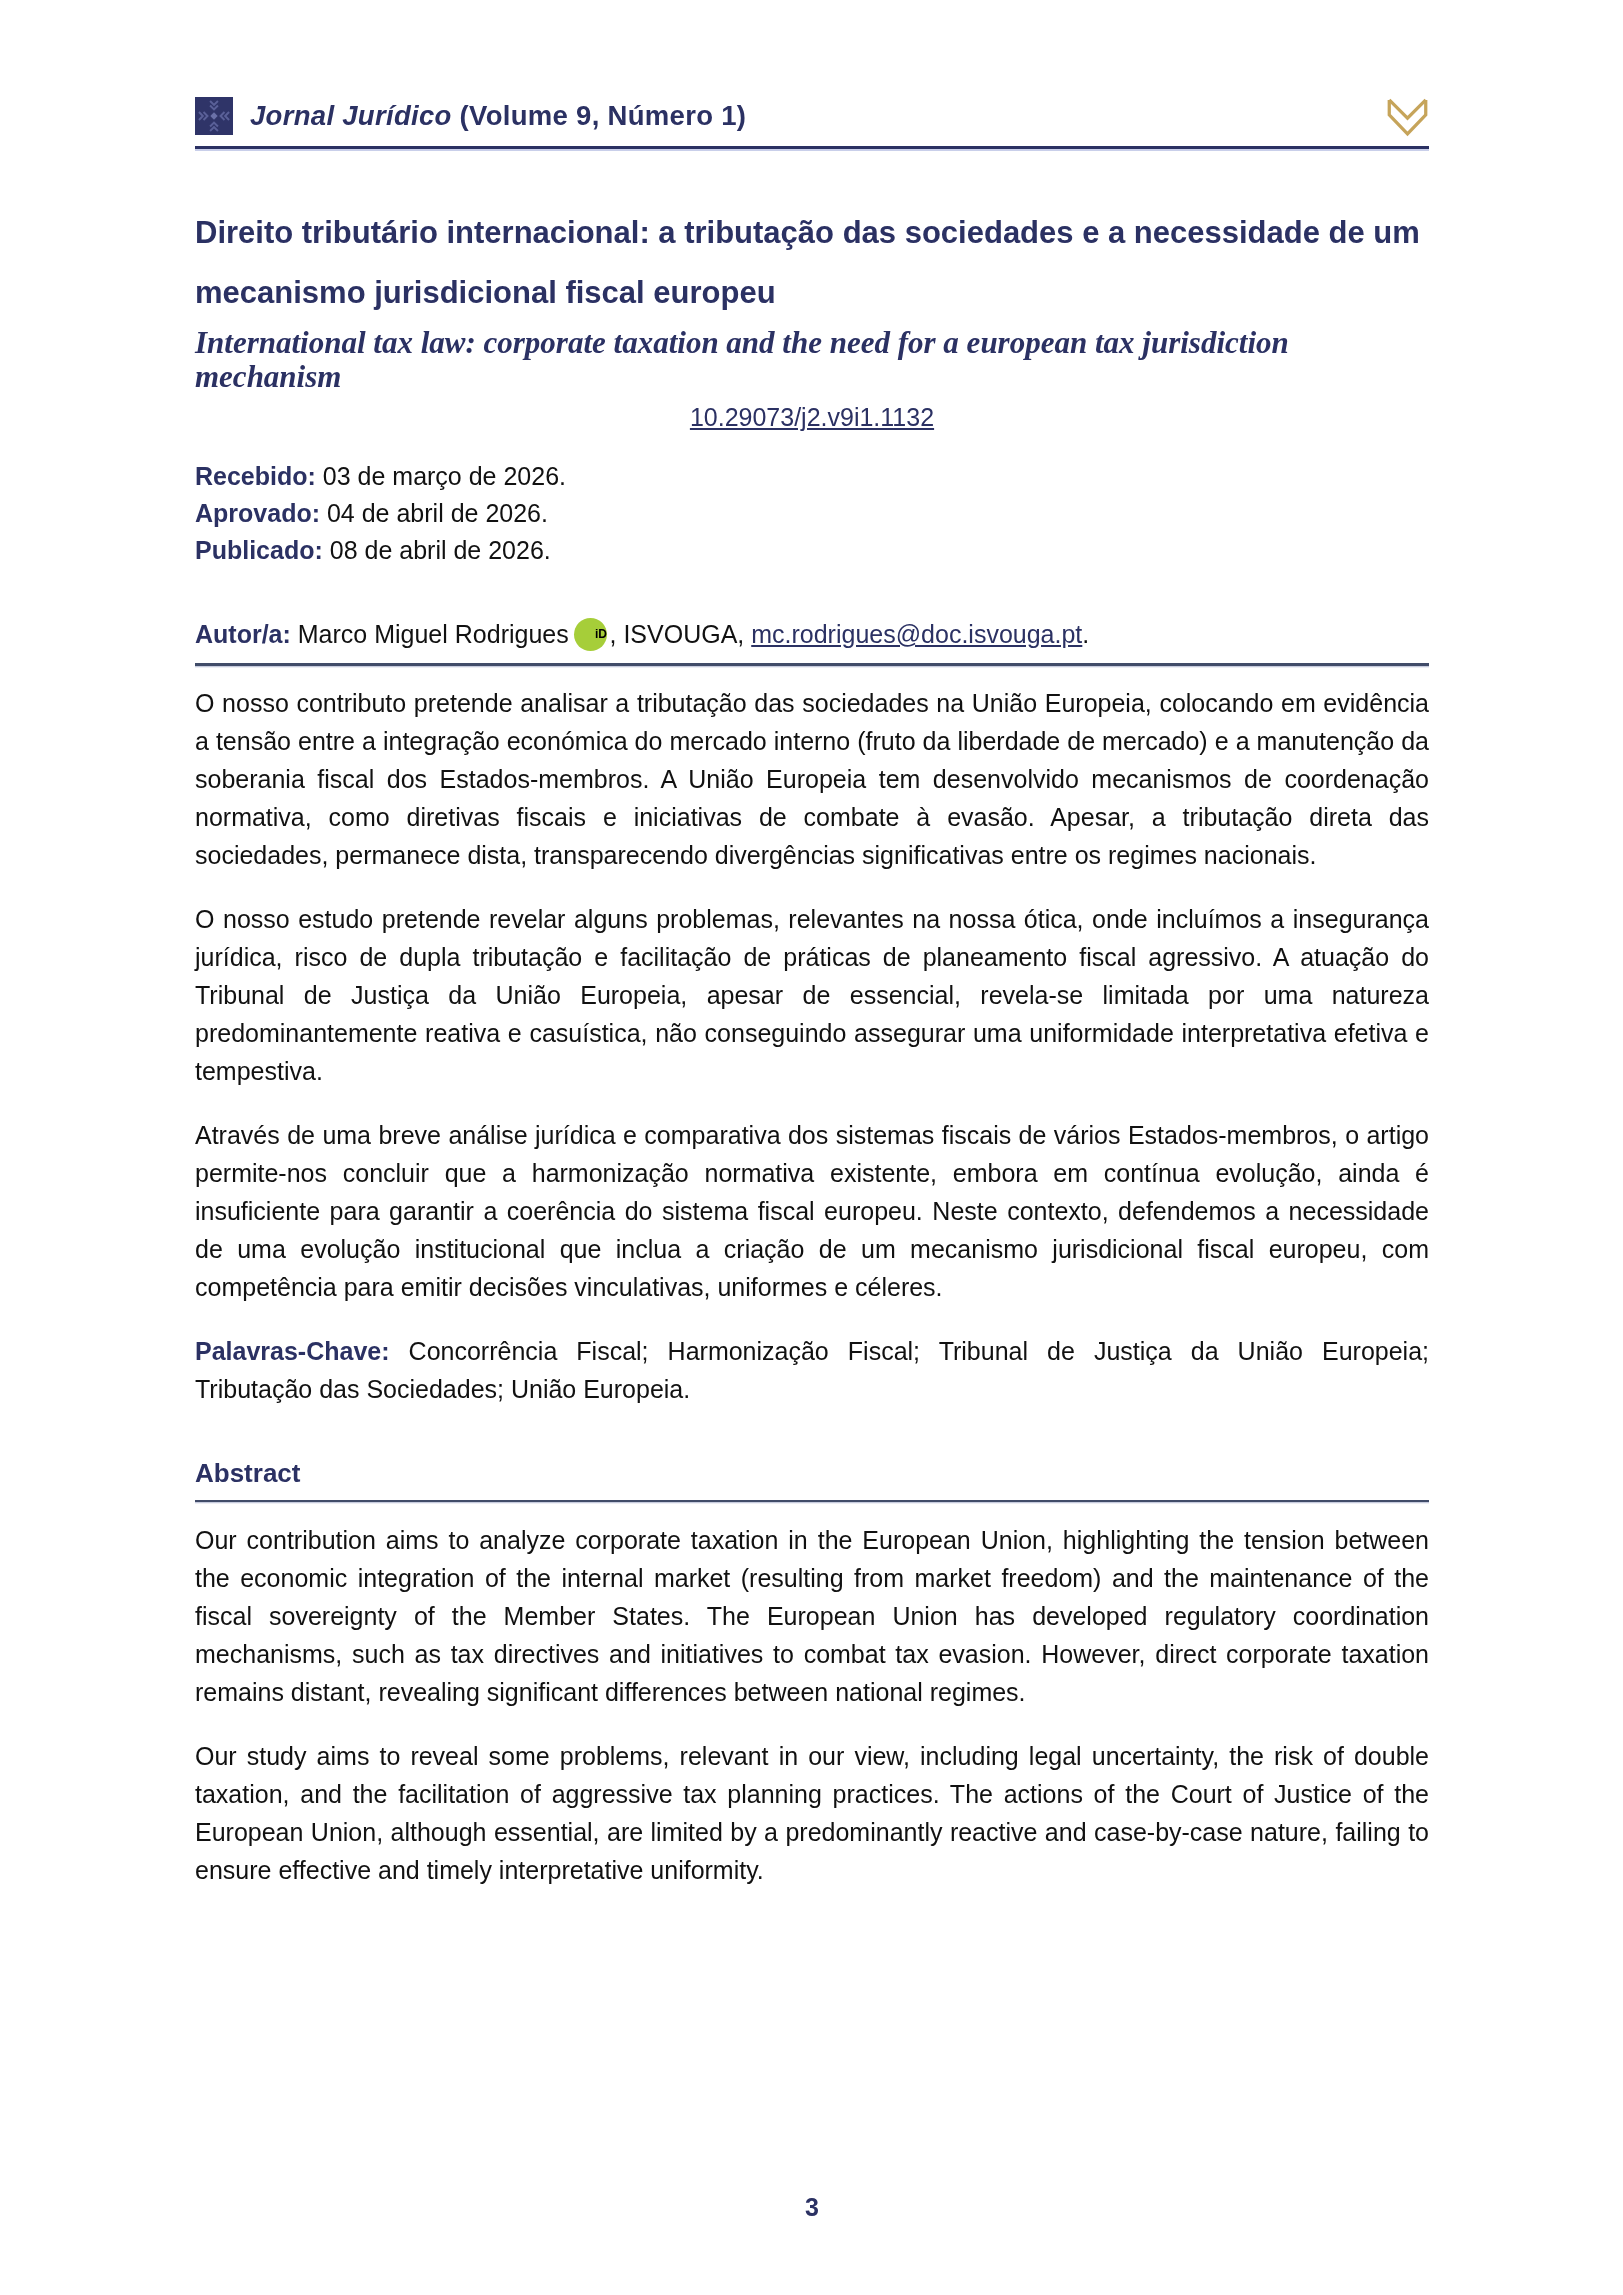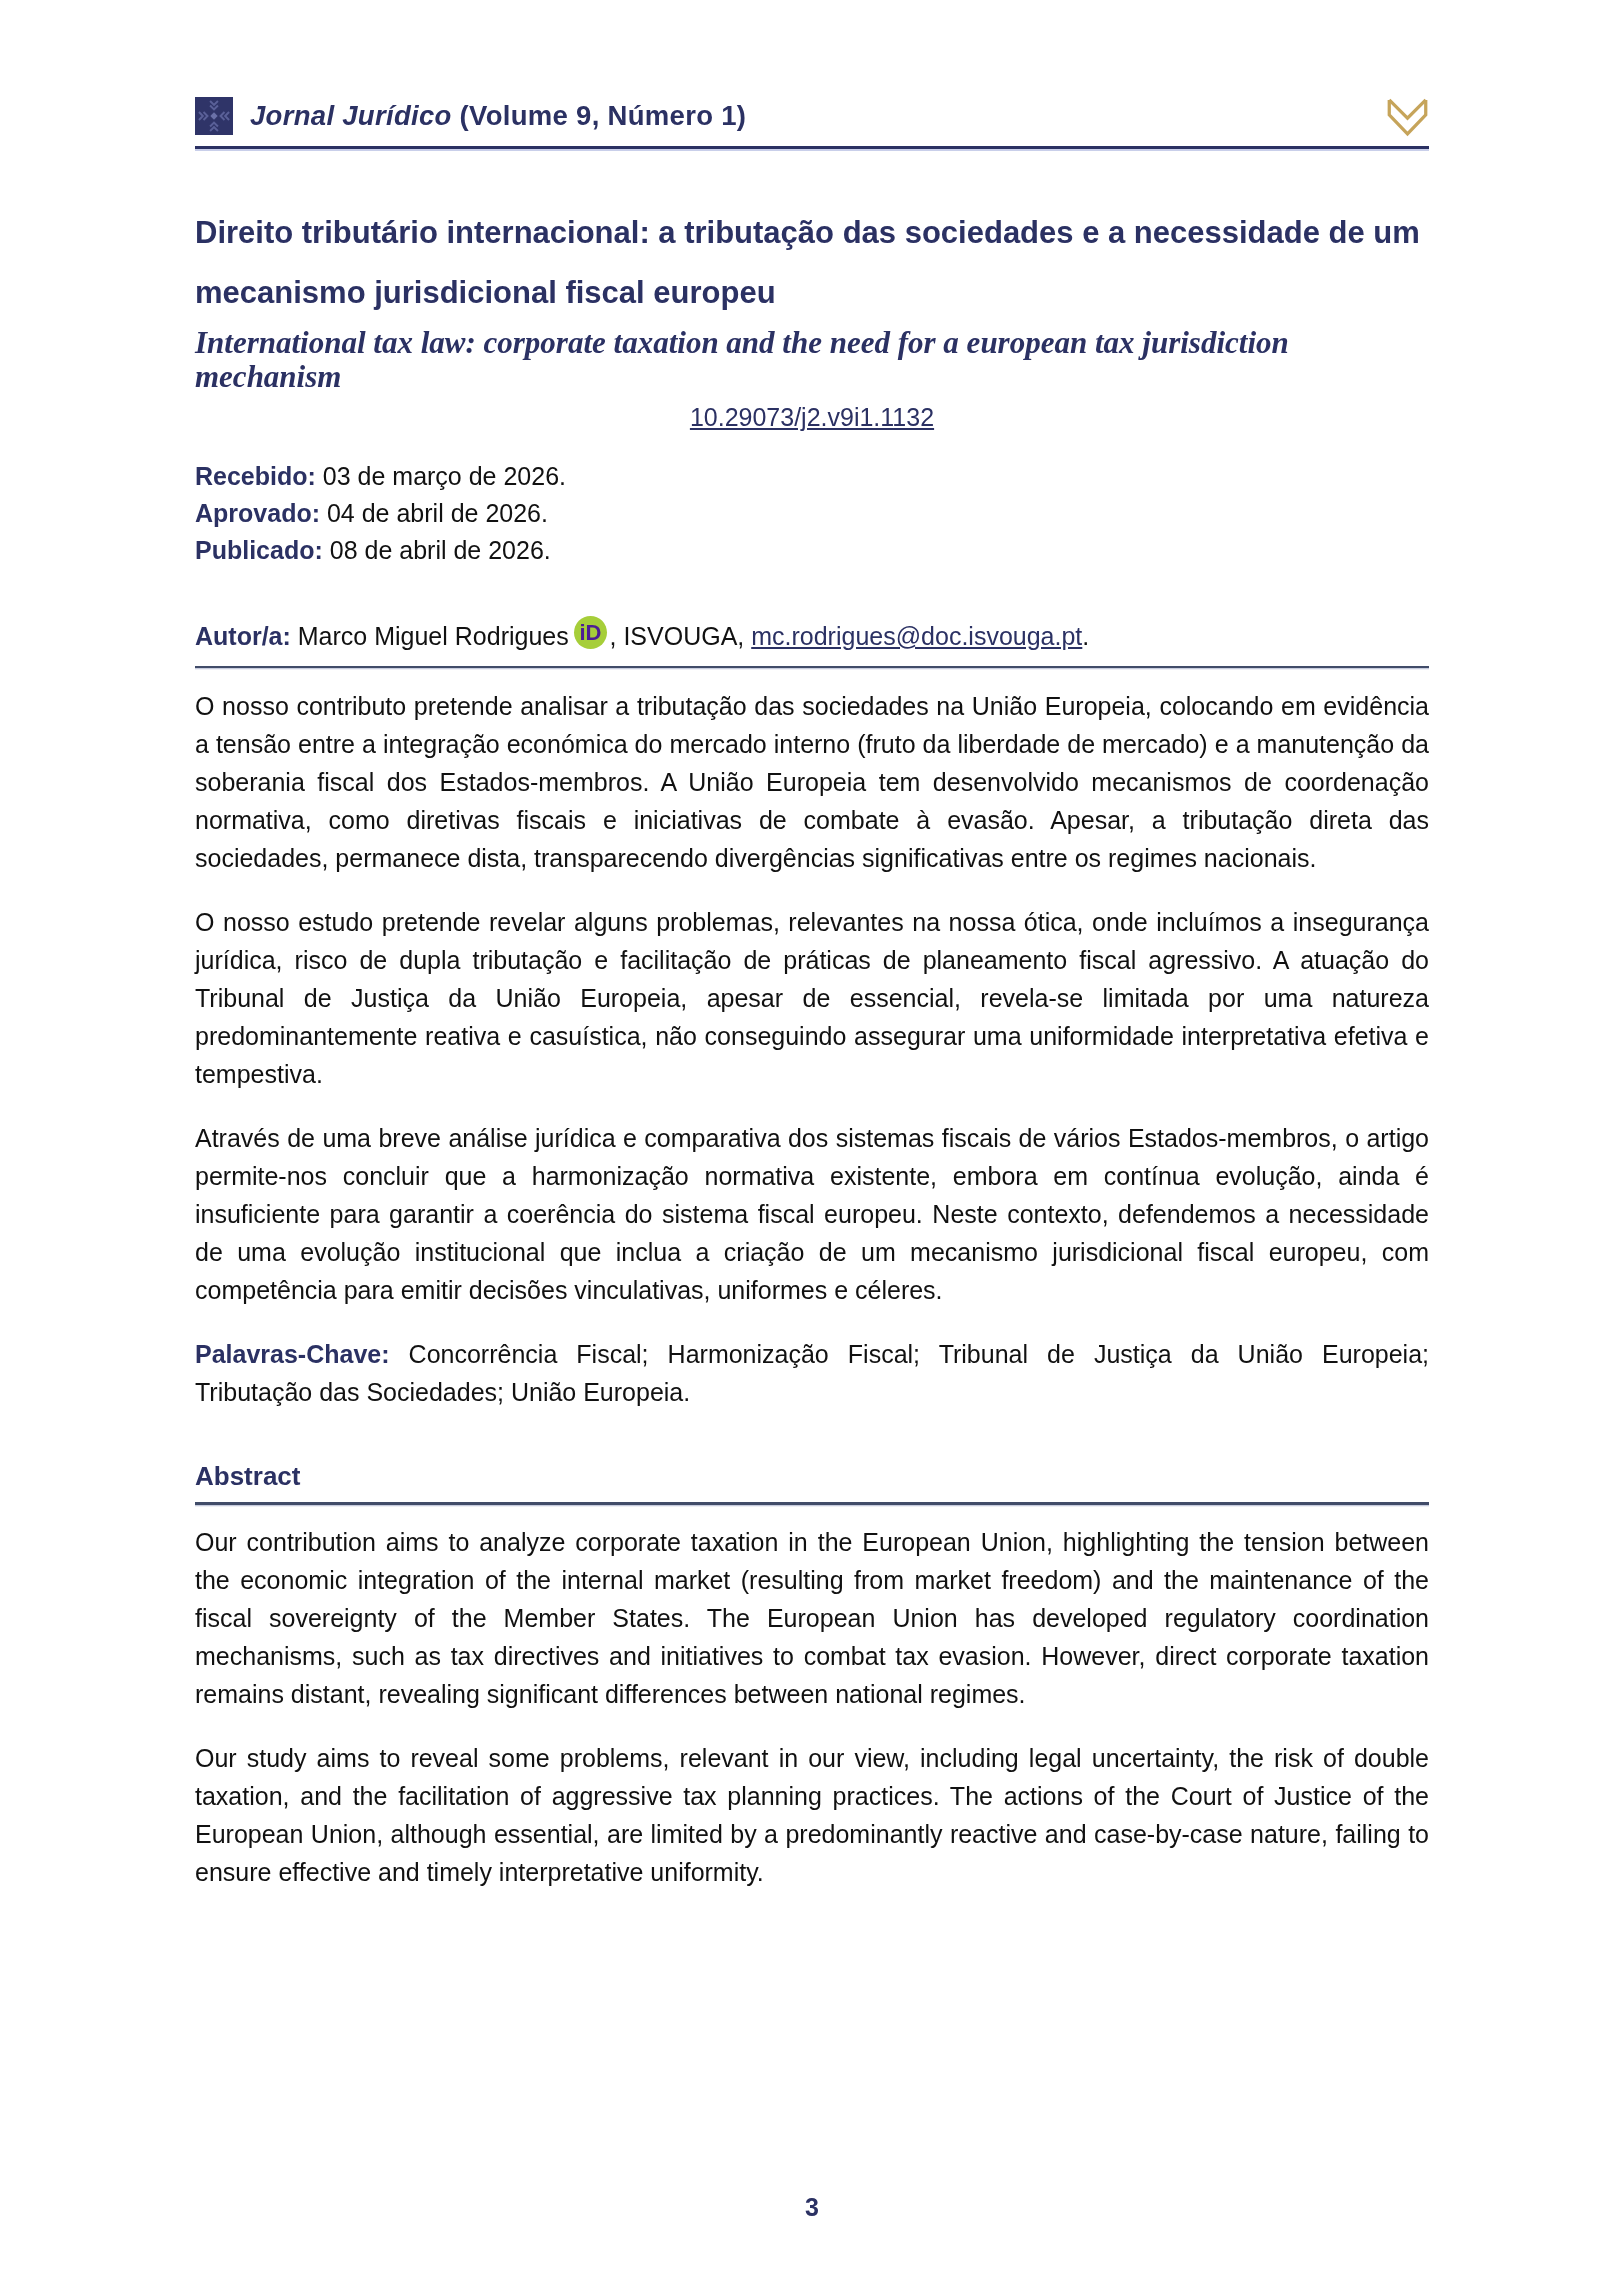--- a/index.html
+++ b/index.html
@@ -31,22 +31,22 @@
   .doi-row  { margin-top:9.2px; text-align:center; }
   .doi-link { color:var(--navy,#2B3163); font-size:25px; text-decoration:underline; }
 
   
   .meta { margin-top:26px; }
   .meta-line { margin:0; font-size:25px; line-height:37px; }
   strong.navy { color:var(--navy,#2B3163); font-weight:bold; }
   .author-line { margin:47px 0 0; font-size:25px; line-height:37px; }
   .orcid {
     display:inline-block; width:33px; height:33px; border-radius:50%;
-    background:var(--orcid-green,#A6CE39); color:#4c1d95;
-    font-weight:bold; font-size:22px; text-align:center; line-height:33px;
+    background:var(--orcid-green,#A6CE39); color:#000000;
+    font-weight:bold; font-size:12px; text-align:right; line-height:33px;
     vertical-align:5.2px; margin:0 2.6px 0 5.2px;
   }
   .email { color:var(--navy,#2B3163); text-decoration:underline; }
 
   
   .sec-head { margin:50px 0 0; font-size:26px; color:var(--navy,#2B3163); font-weight:bold; }
   .srule { margin:10.5px 0 18.3px; height:2.6px; background:#414C69; box-shadow:0 1.3px 0 0 #C6CBDD; }
   .body-p { margin:0 0 26px; font-size:25px; line-height:38px; text-align:justify; }
   .cut { text-align-last:justify; }
 

